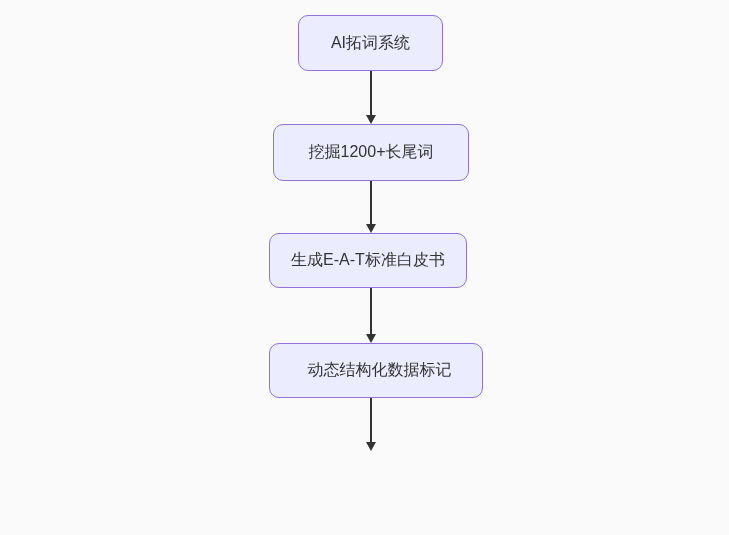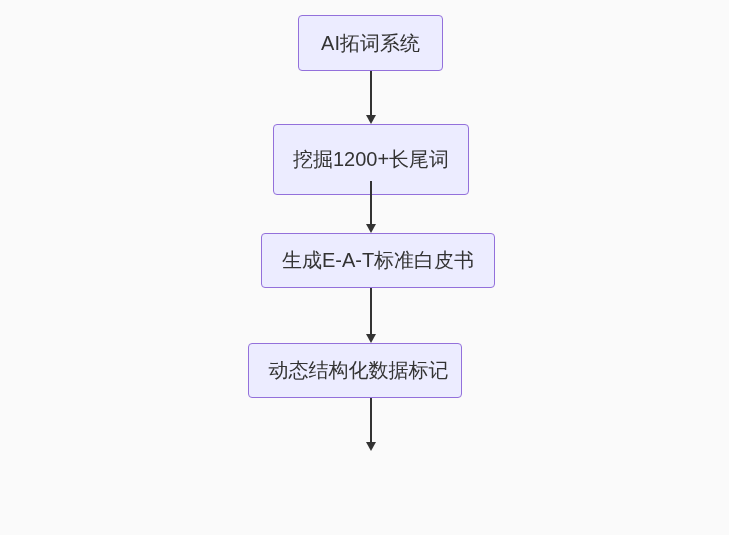--- a/index.html
+++ b/index.html
@@ -16,31 +16,31 @@
     overflow: hidden;
   }
   .node {
     position: absolute;
     box-sizing: border-box;
     display: flex;
     align-items: center;
     justify-content: center;
     background: #ECECFF;
     border: 1.5px solid #9370DB;
-    border-radius: 4px;
+    border-radius: 10px;
     color: #333333;
-    font-size: 20px;
+    font-size: 16px;
     text-align: left;
     white-space: nowrap;
   }
   
   .node-1 { left: 298px; top: 15px;  width: 145px; height: 56px; }
-  .node-2 { left: 273px; top: 124px; width: 196px; height: 71px; }
-  .node-3 { left: 261px; top: 233px; width: 234px; height: 55px; }
-  .node-4 { left: 248px; top: 343px; width: 214px; height: 55px; padding-left: 7px; }
+  .node-2 { left: 273px; top: 124px; width: 196px; height: 57px; }
+  .node-3 { left: 269px; top: 233px; width: 198px; height: 55px; }
+  .node-4 { left: 269px; top: 343px; width: 214px; height: 55px; padding-left: 7px; }
   .node-5 { left: 255px; top: 451px; width: 229px; height: 55px; }
 
   .edge {
     position: absolute;
     left: 365px;
     width: 12px;
     display: flex;
     flex-direction: column;
     align-items: center;
   }

